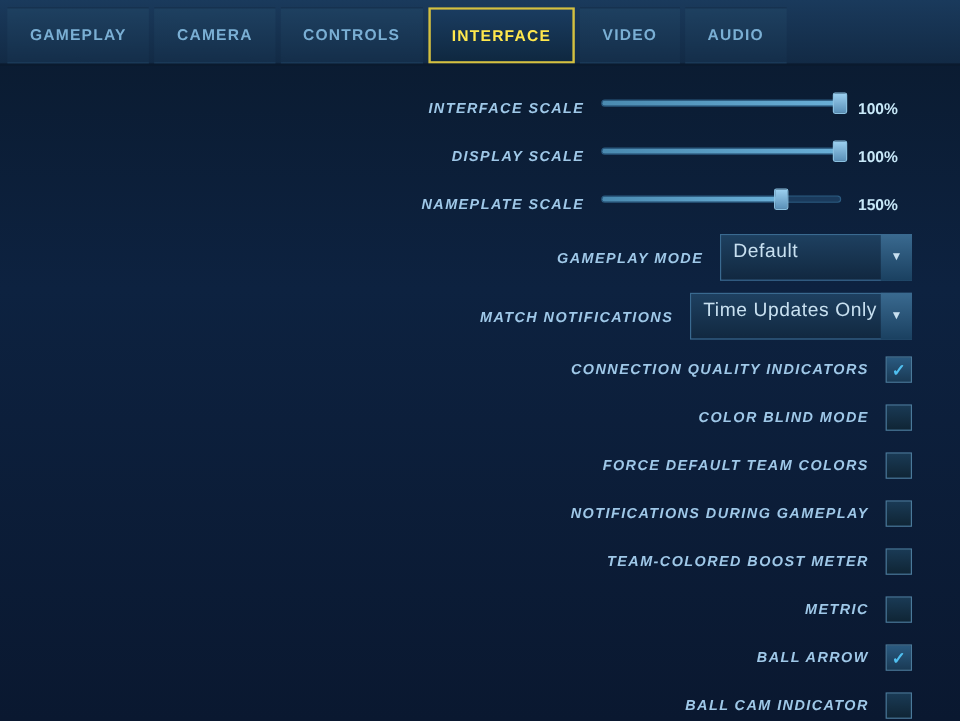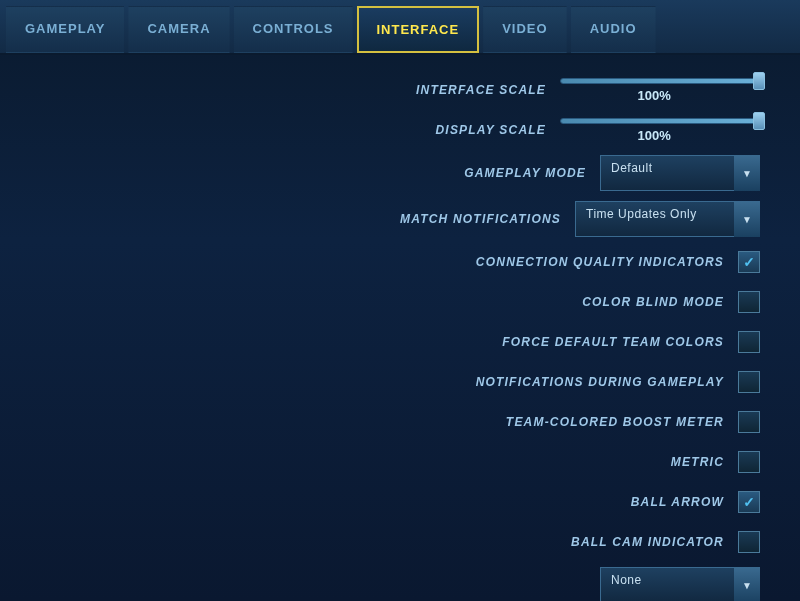--- a/index.html
+++ b/index.html
@@ -74,23 +74,22 @@
       color: #9fc8e8;
       text-align: right;
       margin-right: 14px;
       min-width: 320px;
       font-style: italic;
     }
 
     
     .slider-container {
       display: flex;
-      align-items: center;
-      gap: 4px;
-      flex-direction: column;
+      align-items: flex-start;
+      gap: 14px;
     }
 
     .slider-track {
       width: 200px;
       height: 6px;
       background: linear-gradient(90deg, #1a3a5c 0%, #1a3a5c 100%);
       border-radius: 3px;
       position: relative;
       border: 1px solid #2a5a80;
     }
@@ -117,21 +116,21 @@
       font-weight: bold;
       color: #c8e8f8;
       min-width: 45px;
     }
 
     
     .dropdown {
       background: linear-gradient(180deg, #1e4060 0%, #112840 100%);
       border: 1px solid #3a6a90;
       color: #c8e0f0;
-      font-size: 12px;
+      font-size: 16px;
       padding: 5px 28px 15px 10px;
       appearance: none;
       cursor: pointer;
       min-width: 160px;
       letter-spacing: 0.5px;
     }
 
     .dropdown-wrapper {
       position: relative;
       display: inline-block;
@@ -208,20 +207,30 @@
     <span class="setting-label">DISPLAY SCALE</span>
     <div class="slider-container">
       <div class="slider-track">
         <div class="slider-fill" style="width:100%"></div>
         <div class="slider-thumb" style="right: -6px;"></div>
       </div>
       <span class="slider-value">100%</span>
     </div>
   </div>
 
+  <div class="setting-row">
+    <span class="setting-label">NAMEPLATE SCALE</span>
+    <div class="slider-container">
+      <div class="slider-track">
+        <div class="slider-fill" style="width:75%"></div>
+        <div class="slider-thumb" style="left: calc(75% - 6px);"></div>
+      </div>
+      <span class="slider-value">150%</span>
+    </div>
+  </div>
 
   <div class="setting-row">
     <span class="setting-label">GAMEPLAY MODE</span>
     <div class="dropdown-wrapper">
       <select class="dropdown">
         <option>Default</option>
         <option>Always On</option>
         <option>Off</option>
       </select>
       <div class="dropdown-arrow"></div>

